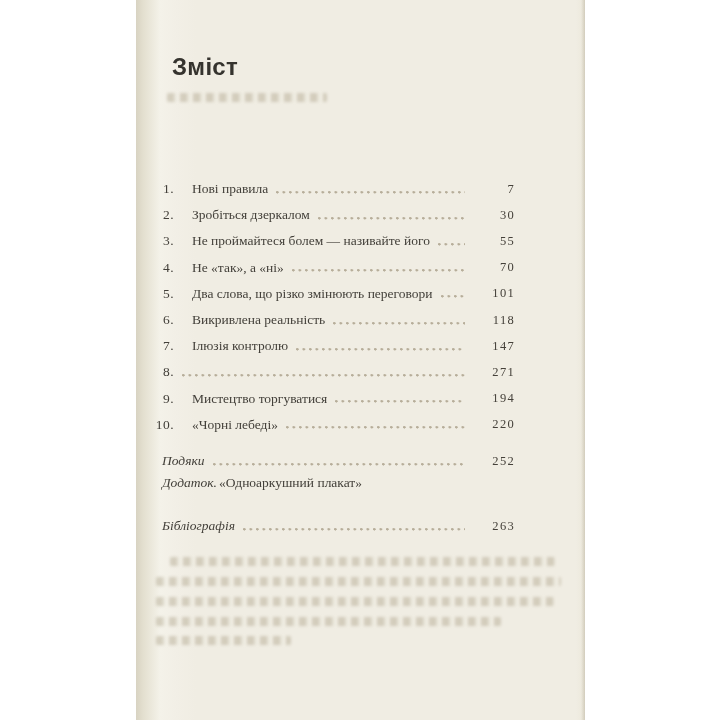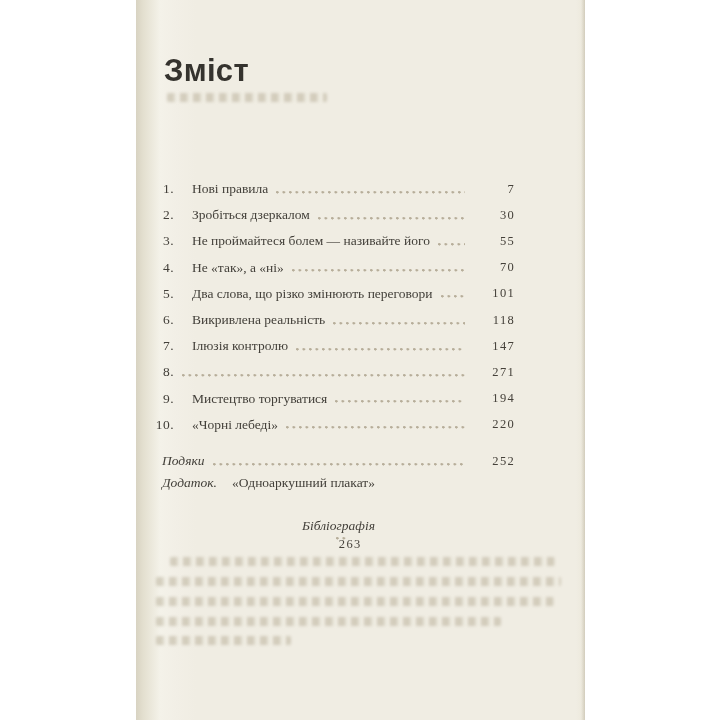--- a/index.html
+++ b/index.html
@@ -19,23 +19,23 @@
       linear-gradient(90deg,
         #d8d3c2 0px, #e3dfcf 7px, #f4f2e9 24px, #f2efe6 40px,
         var(--paper) 60px, var(--paper) 440px, #ebe7da 449px);
   }
   .page::after{ 
     content:"";position:absolute;right:0;top:0;width:4px;height:100%;
     background:linear-gradient(90deg, rgba(0,0,0,0), rgba(146,136,110,0.28));
   }
   
   .title{
-    position:absolute;left:28px;top:53px;
+    position:absolute;left:36px;top:53px;
     font-family:"Liberation Sans", sans-serif;font-weight:bold;
-    font-size:31px;letter-spacing:0.3px;color:var(--title-ink);
+    font-size:24px;letter-spacing:0.3px;color:var(--title-ink);
   }
   
   .ghost-line{
     position:absolute;height:9px;border-radius:2px;filter:blur(1.4px);
     background-image:repeating-linear-gradient(90deg,
       rgba(167,156,129,0.40) 0 7px, rgba(167,156,129,0.14) 7px 9px,
       rgba(0,0,0,0) 9px 13px);
   }
   
   .toc{position:absolute;left:0;top:176px;width:449px;}
@@ -53,21 +53,21 @@
   }
   .pg{
     flex:none;width:46px;text-align:right;font-size:12.5px;
     letter-spacing:1.3px;color:var(--pagenum);
   }
   
   .bm{position:absolute;left:26px;right:0;display:flex;align-items:center;
       padding-right:70px;color:var(--ink);font-size:13.5px;}
   .bm .ttl{flex:none;white-space:nowrap;}
   .it{font-style:italic;}
-  .sp{margin-right:15px;text-align:right;}
+  .sp{margin-right:2px;text-align:right;}
 </style>
 </head>
 <body>
 
 <div class="photo">
   <div class="page">
 
     <div class="title">Зміст</div>
 
     <div class="ghost-line" style="left:31px;top:93px;width:160px;"></div>
@@ -149,21 +149,21 @@
       <span class="leader"></span>
       <span class="pg">252</span>
     </div>
 
     <div class="bm" style="top:475px;">
       <span class="ttl it sp">Додаток.</span>
       <span class="ttl">«Одноаркушний плакат»</span>
     </div>
 
 
-    <div class="bm" style="top:518px;flex-direction:column;">
+    <div class="bm" style="top:518px;">
       <span class="ttl it">Бібліографія</span>
       <span class="leader"></span>
       <span class="pg">263</span>
     </div>
 
     <div class="ghost-line" style="left:34px;top:557px;width:385px;"></div>
     <div class="ghost-line" style="left:20px;top:577px;width:405px;"></div>
     <div class="ghost-line" style="left:20px;top:597px;width:398px;"></div>
     <div class="ghost-line" style="left:20px;top:617px;width:345px;"></div>
     <div class="ghost-line" style="left:20px;top:636px;width:135px;"></div>

